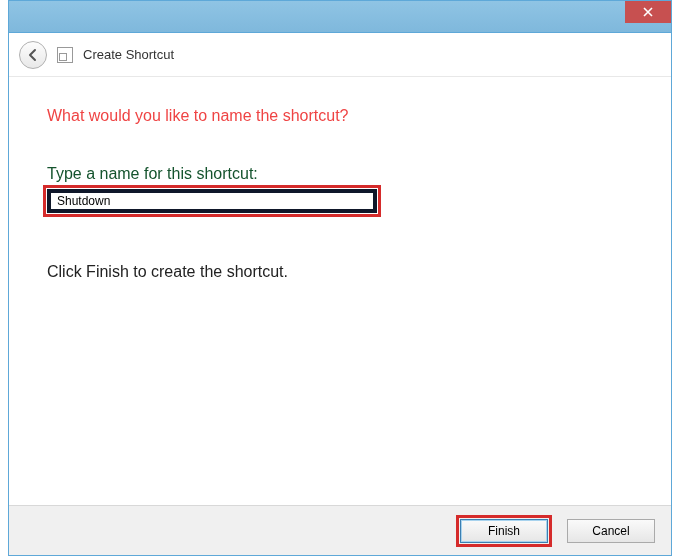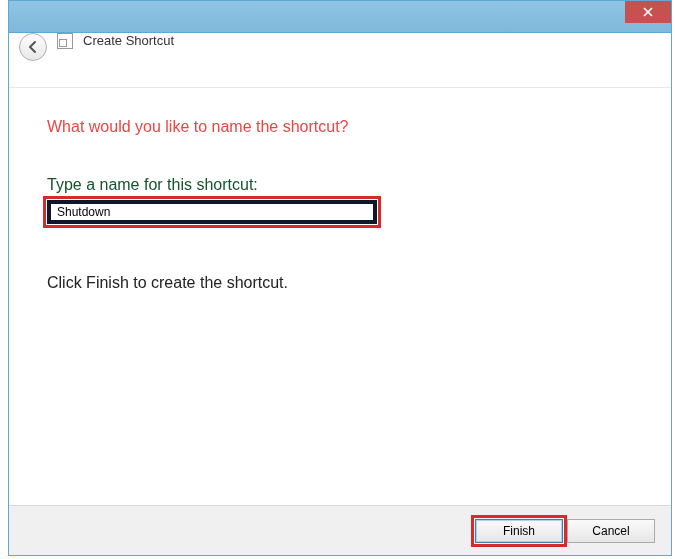--- a/index.html
+++ b/index.html
@@ -43,23 +43,23 @@
       align-items: center;
       justify-content: center;
       cursor: pointer;
       font-size: 12px;
     }
     .close-btn svg {
       width: 10px;
       height: 10px;
     }
     .header-row {
-      height: 55px;
-      display: flex;
-      align-items: flex-start;
+      height: 44px;
+      display: flex;
+      align-items: center;
       padding: 0 10px;
       gap: 10px;
       border-bottom: 1px solid #e8e8e8;
     }
     .back-btn {
       width: 28px;
       height: 28px;
       border-radius: 50%;
       border: 1px solid #b0b0b0;
       background: linear-gradient(to bottom, #fdfdfd, #e8e8e8);
@@ -148,21 +148,21 @@
       left: 0;
       right: 0;
       bottom: 0;
       height: 50px;
       border-top: 1px solid #d8d8d8;
       background: #f0f0f0;
       display: flex;
       align-items: center;
       justify-content: flex-end;
       padding: 0 16px;
-      gap: 4px;
+      gap: 19px;
     }
     .btn {
       min-width: 88px;
       height: 24px;
       border: 1px solid #aaa;
       background: linear-gradient(to bottom, #fafafa, #e6e6e6);
       font-size: 12px;
       font-family: inherit;
       cursor: pointer;
       padding: 0 12px;

